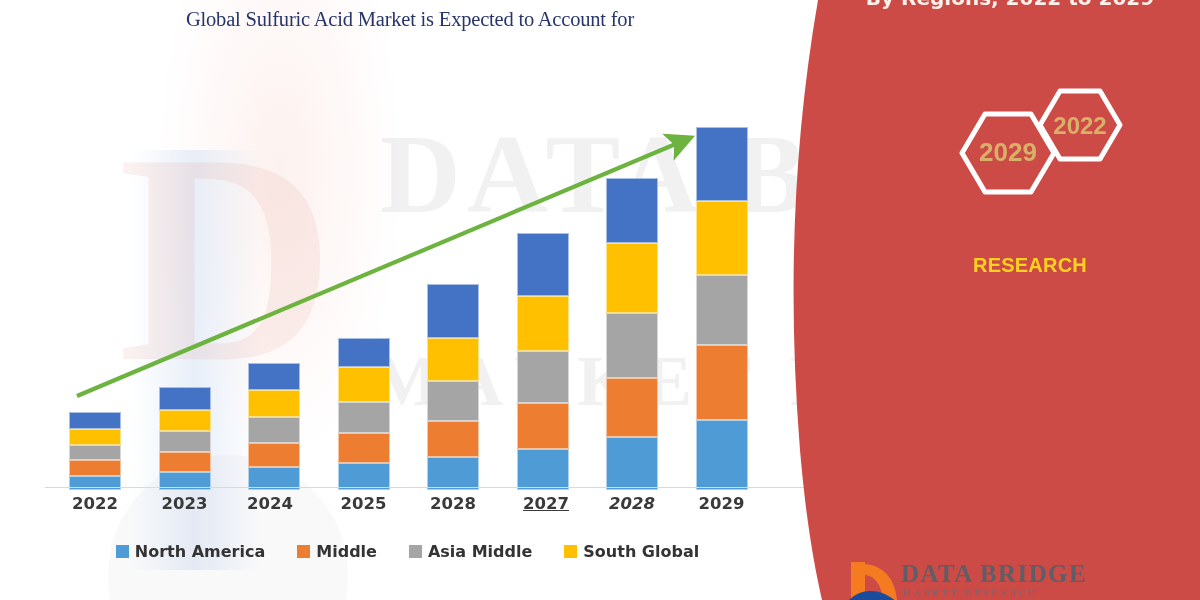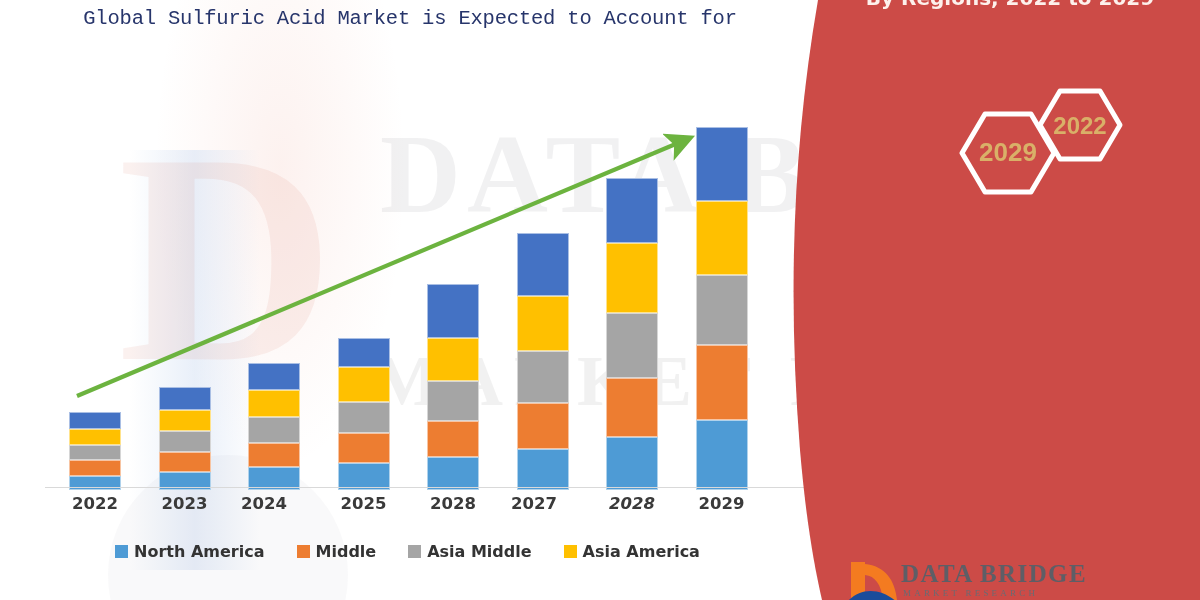--- a/index.html
+++ b/index.html
@@ -47,21 +47,21 @@
   }
 
   
   .chart-wrap{position:absolute;left:0;top:0;width:820px;height:600px;z-index:3;}
 
   .title{
     position:absolute;left:60px;top:4px;width:700px;
     text-align:center;
     color:#27356b;
     font-size:20.5px;line-height:30px;font-weight:400;
-    font-family:Liberation Mono, monospace;
+    font-family:Liberation Serif, serif;
     letter-spacing:-0.2px;
   }
 
   .plot{position:absolute;left:0px;top:120px;width:820px;height:370px;}
   .bar-col{position:absolute;bottom:0;width:52px;}
   .seg{width:100%;display:block;}
   .seg.outline{box-shadow:inset 0 0 0 1px rgba(255,255,255,0.55);}
 
   .axis-line{
     position:absolute;left:45px;top:487px;width:760px;height:1px;background:#d9d9d9;z-index:3;
@@ -190,24 +190,24 @@
           <span class="seg outline" title="Asia Pacific 2029: 68" style="height: 69.8889px; background: rgb(165, 165, 165);"></span>
           <span class="seg outline" title="Europe 2029: 73" style="height: 75.0278px; background: rgb(237, 125, 49);"></span>
           <span class="seg outline" title="North America 2029: 68" style="height: 69.8889px; background: rgb(78, 155, 213);"></span>
         </div>
       </div>
 
     <div class="axis-line"></div>
     <div class="xlabels" id="xlabels">
         <div class="xlab" style="left: 55px;">2022</div>
         <div class="xlab" style="left: 144.5px;">2023</div>
-        <div class="xlab" style="left: 224px;">2024</div>
+        <div class="xlab" style="left: 230px;">2024</div>
         <div class="xlab" style="left: 323.5px;">2025</div>
         <div class="xlab" style="left: 413px;">2028</div>
-        <div class="xlab" style="left: 494px;">2027</div>
+        <div class="xlab" style="left: 506px; text-decoration: underline;">2027</div>
         <div class="xlab" style="left: 592px; font-style: italic;">2028</div>
         <div class="xlab" style="left: 681.5px;">2029</div>
       </div>
 
     <svg class="arrow-svg" viewBox="0 0 820 600">
       <defs>
         <marker id="ah" markerWidth="7" markerHeight="7" refX="2.6" refY="3.5" orient="auto">
           <path d="M0,0 L7,3.5 L0,7 L1.6,3.5 Z" fill="#6CB33F"></path>
         </marker>
       </defs>
@@ -222,21 +222,21 @@
         <div class="leg-item">
           <span class="leg-sw" style="background: rgb(237, 125, 49);"></span>
           <span class="leg-tx">Middle</span>
         </div>
         <div class="leg-item">
           <span class="leg-sw" style="background: rgb(165, 165, 165);"></span>
           <span class="leg-tx">Asia Middle</span>
         </div>
         <div class="leg-item">
           <span class="leg-sw" style="background: rgb(255, 192, 0);"></span>
-          <span class="leg-tx">Asia America</span>
+          <span class="leg-tx">South Global</span>
         </div>
       </div>
   </div>
 
   <div class="red-panel">
     <svg class="red-svg" viewBox="0 0 430 600" preserveAspectRatio="none">
       <path id="redshape" d="M48,0 C22,150 18,300 30,450 C36,520 44,565 52,600 L430,600 L430,0 Z" fill="#CC4B47"></path>
     </svg>
 
     <div class="red-content">
@@ -245,20 +245,21 @@
       <div class="hex-group">
         <svg viewBox="0 0 230 150" width="230" height="150">
           <polygon points="47,75 70,36 116,36 139,75 116,114 70,114" fill="none" stroke="#ffffff" stroke-width="5" stroke-linejoin="round"></polygon>
           <polygon points="125,47 145,13 185,13 205,47 185,81 145,81" fill="none" stroke="#ffffff" stroke-width="5" stroke-linejoin="round"></polygon>
           <text id="hexBack" x="93" y="83" text-anchor="middle" font-size="26" font-weight="700" font-family="Liberation Sans, sans-serif" fill="#D9B068">2029</text>
           <text id="hexFront" x="165" y="56" text-anchor="middle" font-size="24" font-weight="700" font-family="Liberation Sans, sans-serif" fill="#D9B068">2022</text>
         </svg>
       </div>
 
       <div class="rp-brand">
+        <div>RESEARCH</div>
       </div>
 
       <div class="rp-logo">
         <svg width="56" height="52" viewBox="0 0 56 52">
           <path d="M6,6 L20,6 L20,44 L6,44 Z" fill="#F47B20"></path>
           <path d="M20,8 C40,10 50,24 52,44 L38,44 C36,28 30,20 20,19 Z" fill="#F47B20"></path>
           <path d="M2,46 C16,30 38,32 54,48 L54,52 L2,52 Z" fill="#1B4C9B"></path>
         </svg>
         <div class="rp-logo-text">DATA BRIDGE</div>
         <div class="rp-logo-sub">MARKET RESEARCH</div>

